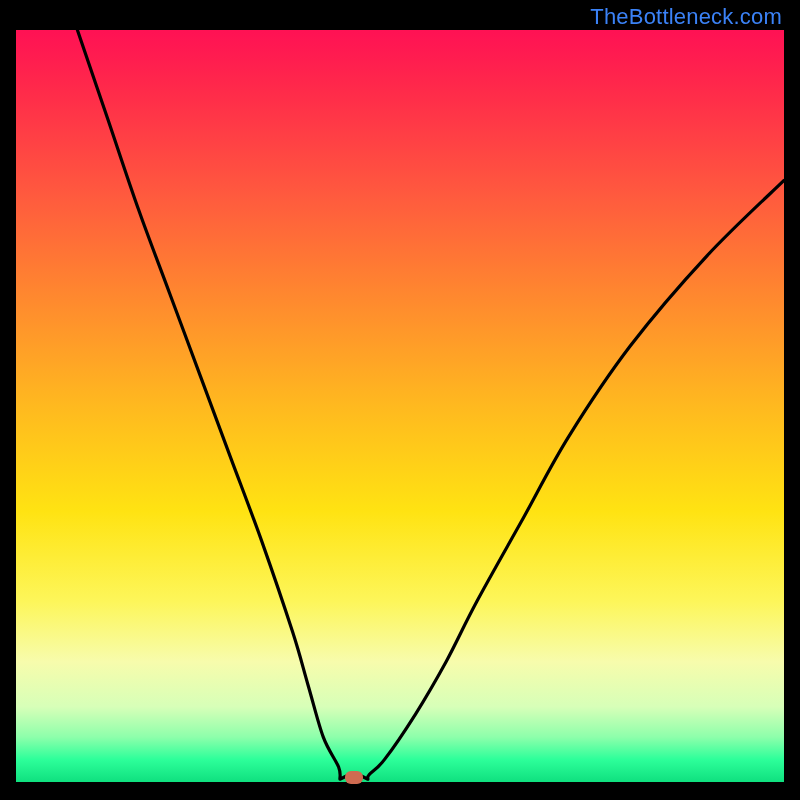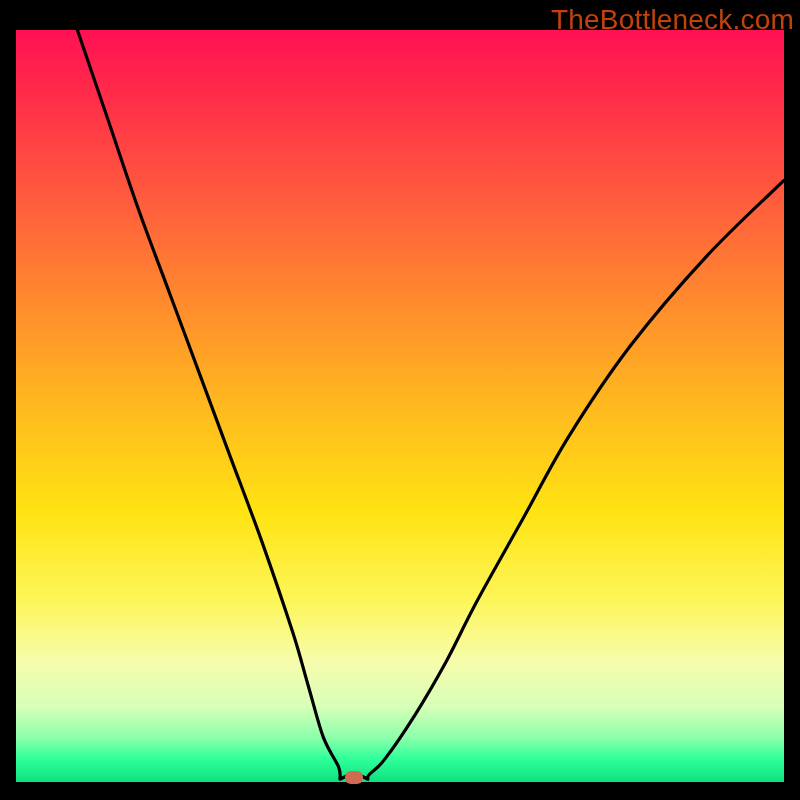--- a/index.html
+++ b/index.html
@@ -13,23 +13,23 @@
   }
   .outer {
     position: relative;
     width: 800px;
     height: 800px;
     background: #000;
   }
   .watermark {
     position: absolute;
     top: 4px;
-    right: 6px;
-    color: #c2410c;
-    font-size: 28px;
+    right: 18px;
+    color: #3b82f6;
+    font-size: 22px;
     font-weight: 500;
     letter-spacing: 0.2px;
     user-select: none;
   }
   .plot-frame {
     position: absolute;
     left: 16px;
     top: 30px;
     width: 768px;
     height: 752px;

